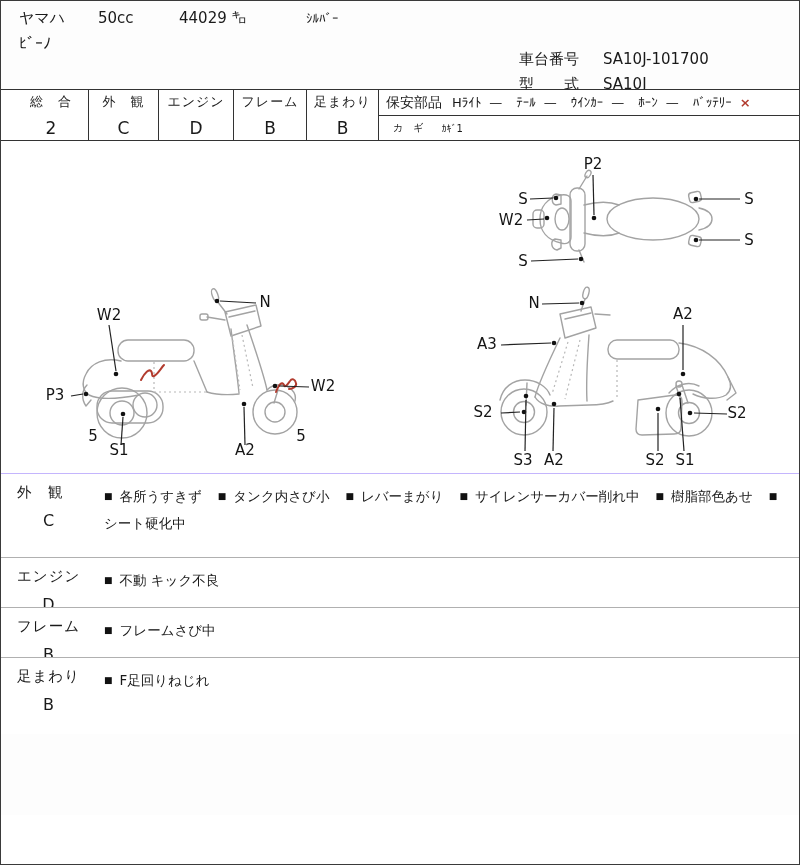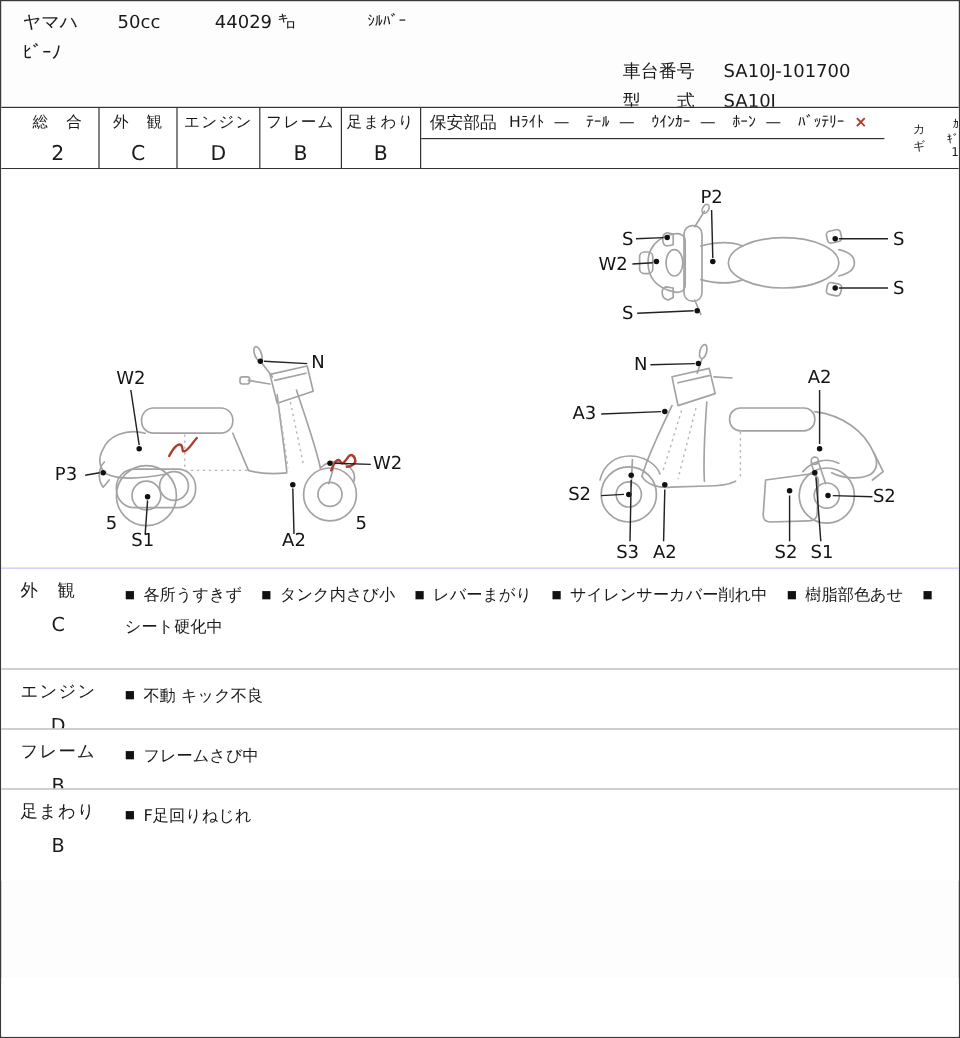--- a/index.html
+++ b/index.html
@@ -11,21 +11,21 @@
   .hdr-txt{font-size:15px;white-space:nowrap;}
   .hdr-small{font-size:13px;}
   .hdr-row{display:flex;font-size:15px;line-height:25px;white-space:nowrap;}
   .hdr-row .lbl{width:84px;}
   
   .grade-table{top:88px;left:0;right:0;height:52px;display:flex;
                border-top:1.5px solid #333;border-bottom:1.5px solid #333;box-sizing:border-box;background:#fff;padding-left:13px;}
   .gcell{border-right:1.5px solid #333;box-sizing:border-box;display:flex;flex-direction:column;align-items:center;justify-content:space-between;padding:3px 0 2px 0;}
   .gcell .glabel{font-size:13px;letter-spacing:1px;white-space:nowrap;}
   .gcell .gvalue{font-size:17px;}
-  .safety{flex:1;display:flex;box-sizing:border-box;text-align:right;}
+  .safety{flex:1;display:flex;flex-direction:column;box-sizing:border-box;}
   .safety-row1{height:26px;border-bottom:1.3px solid #333;box-sizing:border-box;display:flex;align-items:center;padding-left:7px;font-size:13px;white-space:nowrap;}
   .safety-title{font-size:14px;margin-right:10px;}
   .sitem{margin-right:14px;display:flex;align-items:center;}
   .sitem .sname{margin-right:8px;}
   .mark-red{color:#b23b2e;font-weight:bold;}
   .safety-row2{flex:1;display:flex;align-items:center;padding-left:14px;font-size:10px;}
   .safety-row2 .kv{margin-left:18px;}
   
   .diagram-box{top:140px;left:0;right:0;height:333px;border-bottom:1px solid #c4b5fd;box-sizing:border-box;background:#fff;}
   svg text{font-family:"DejaVu Sans","Liberation Sans",sans-serif;font-size:15px;fill:#141414;}

